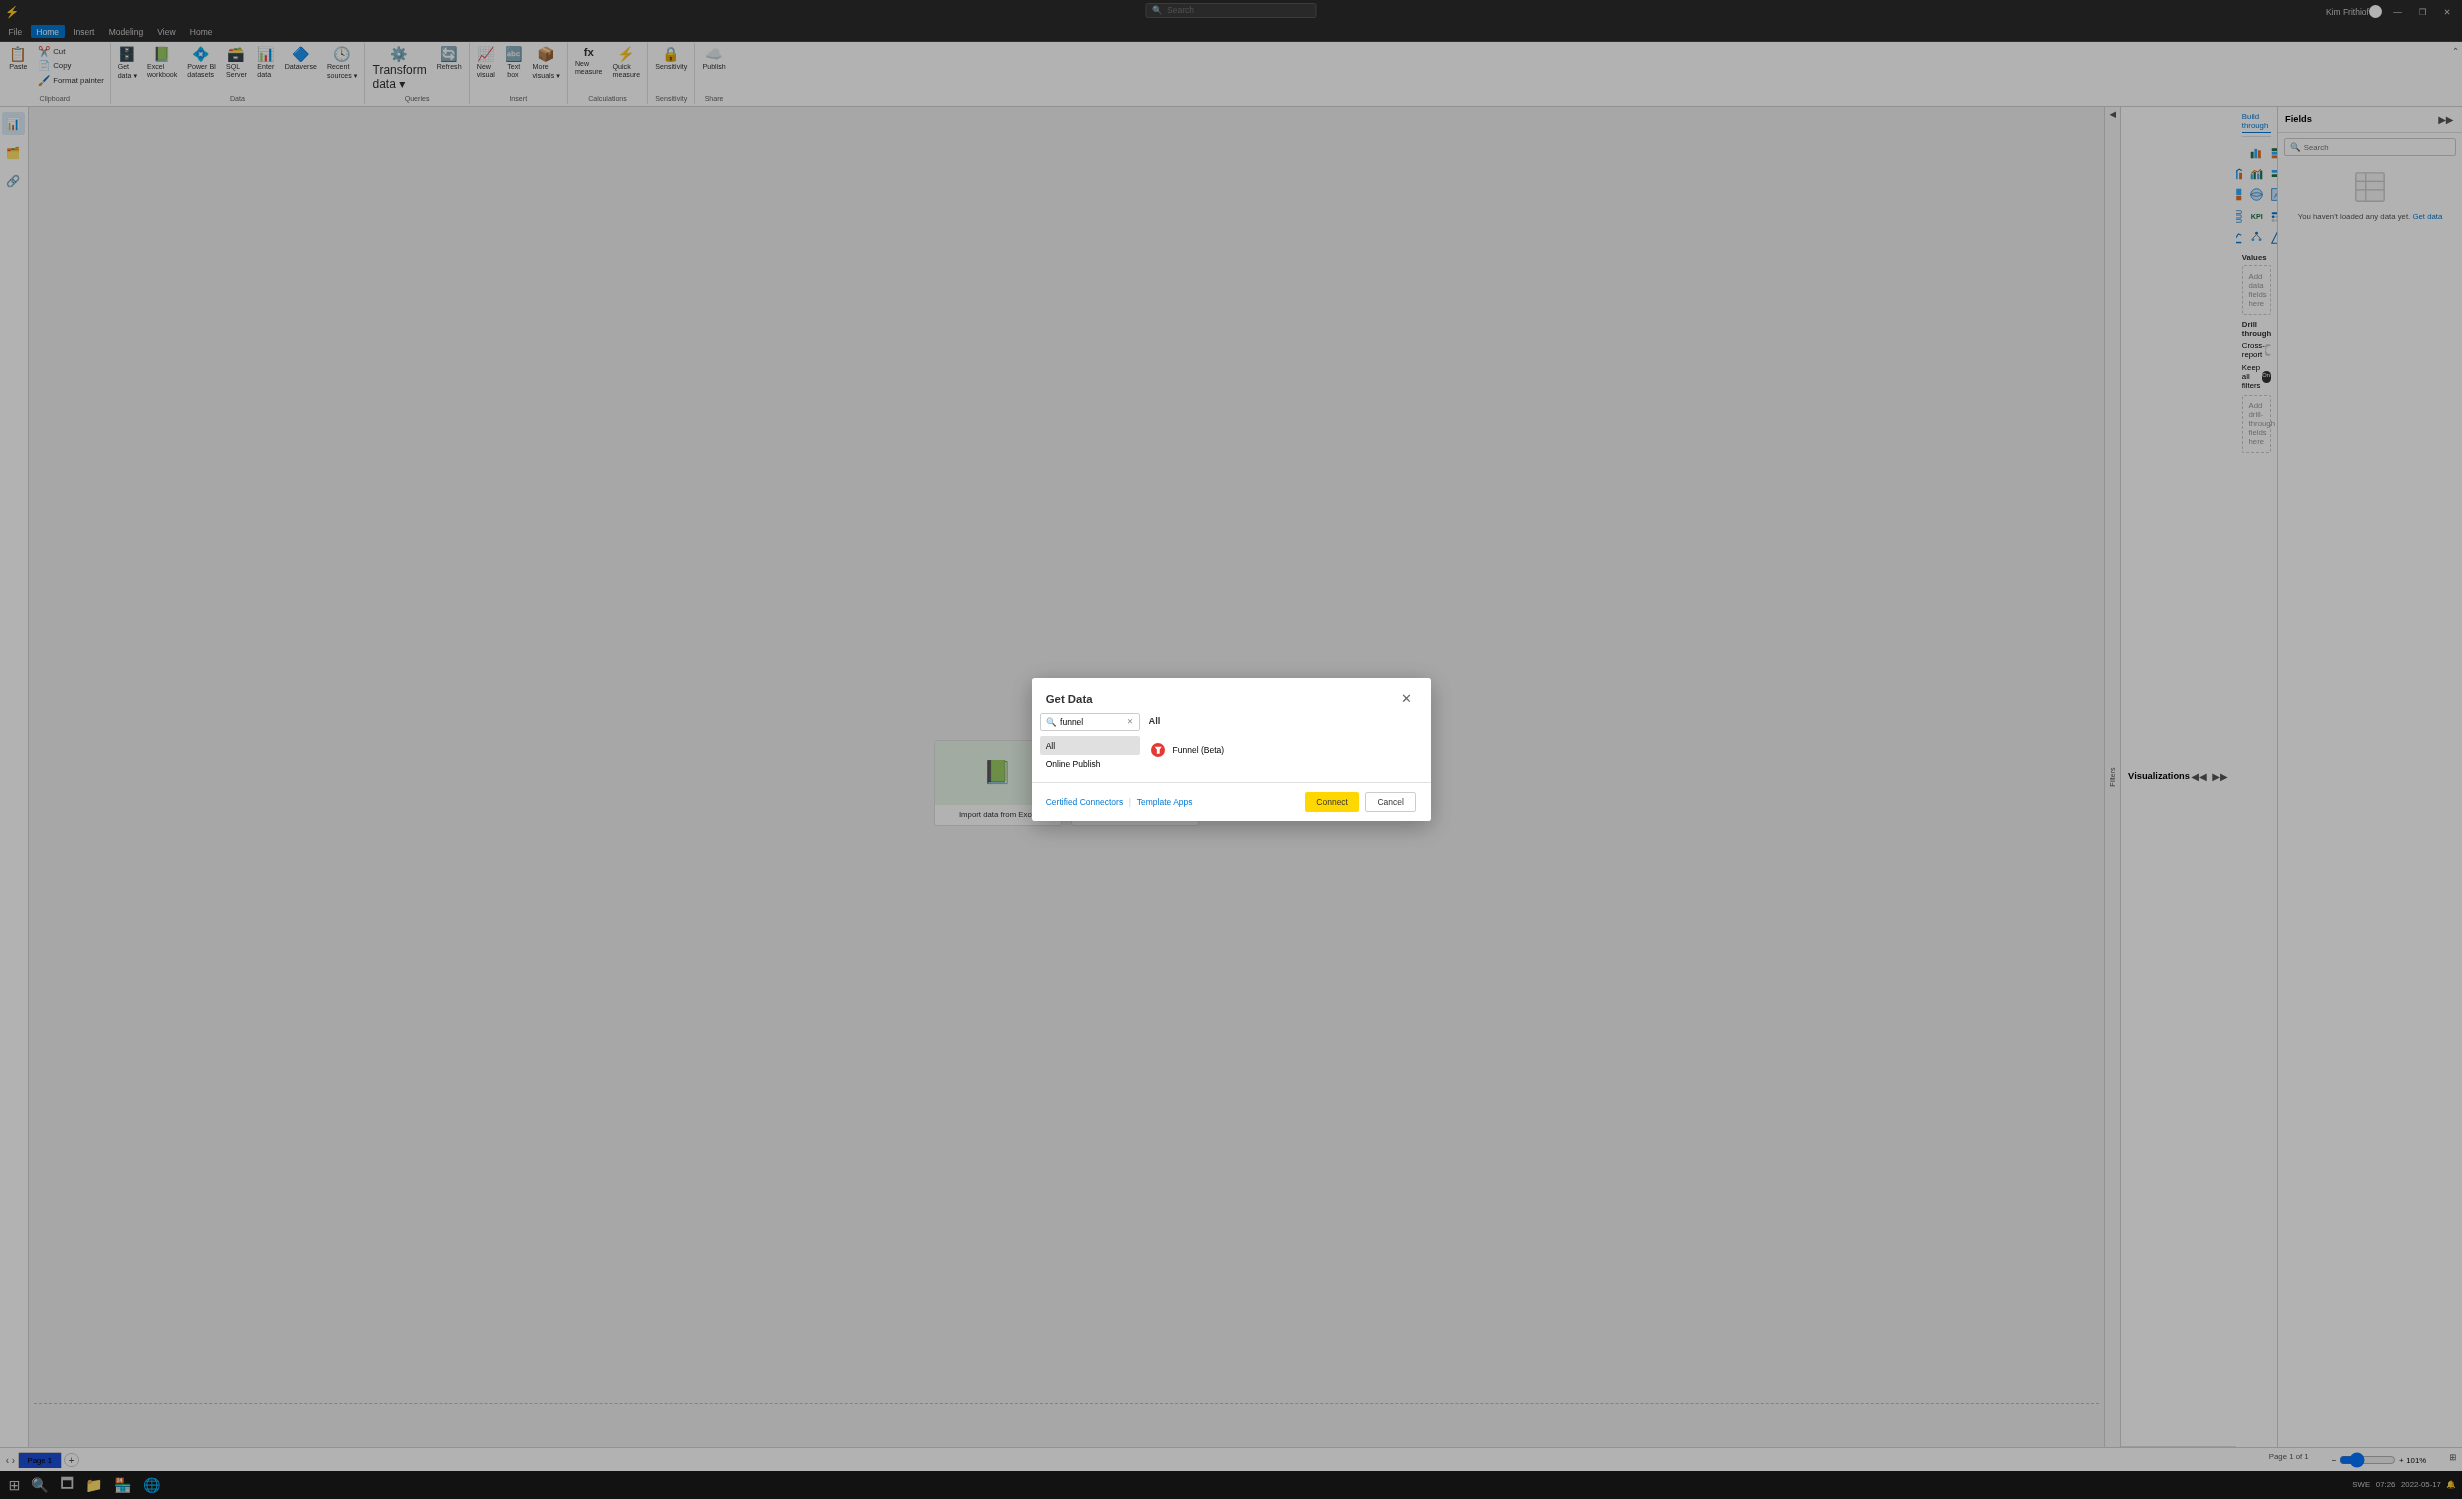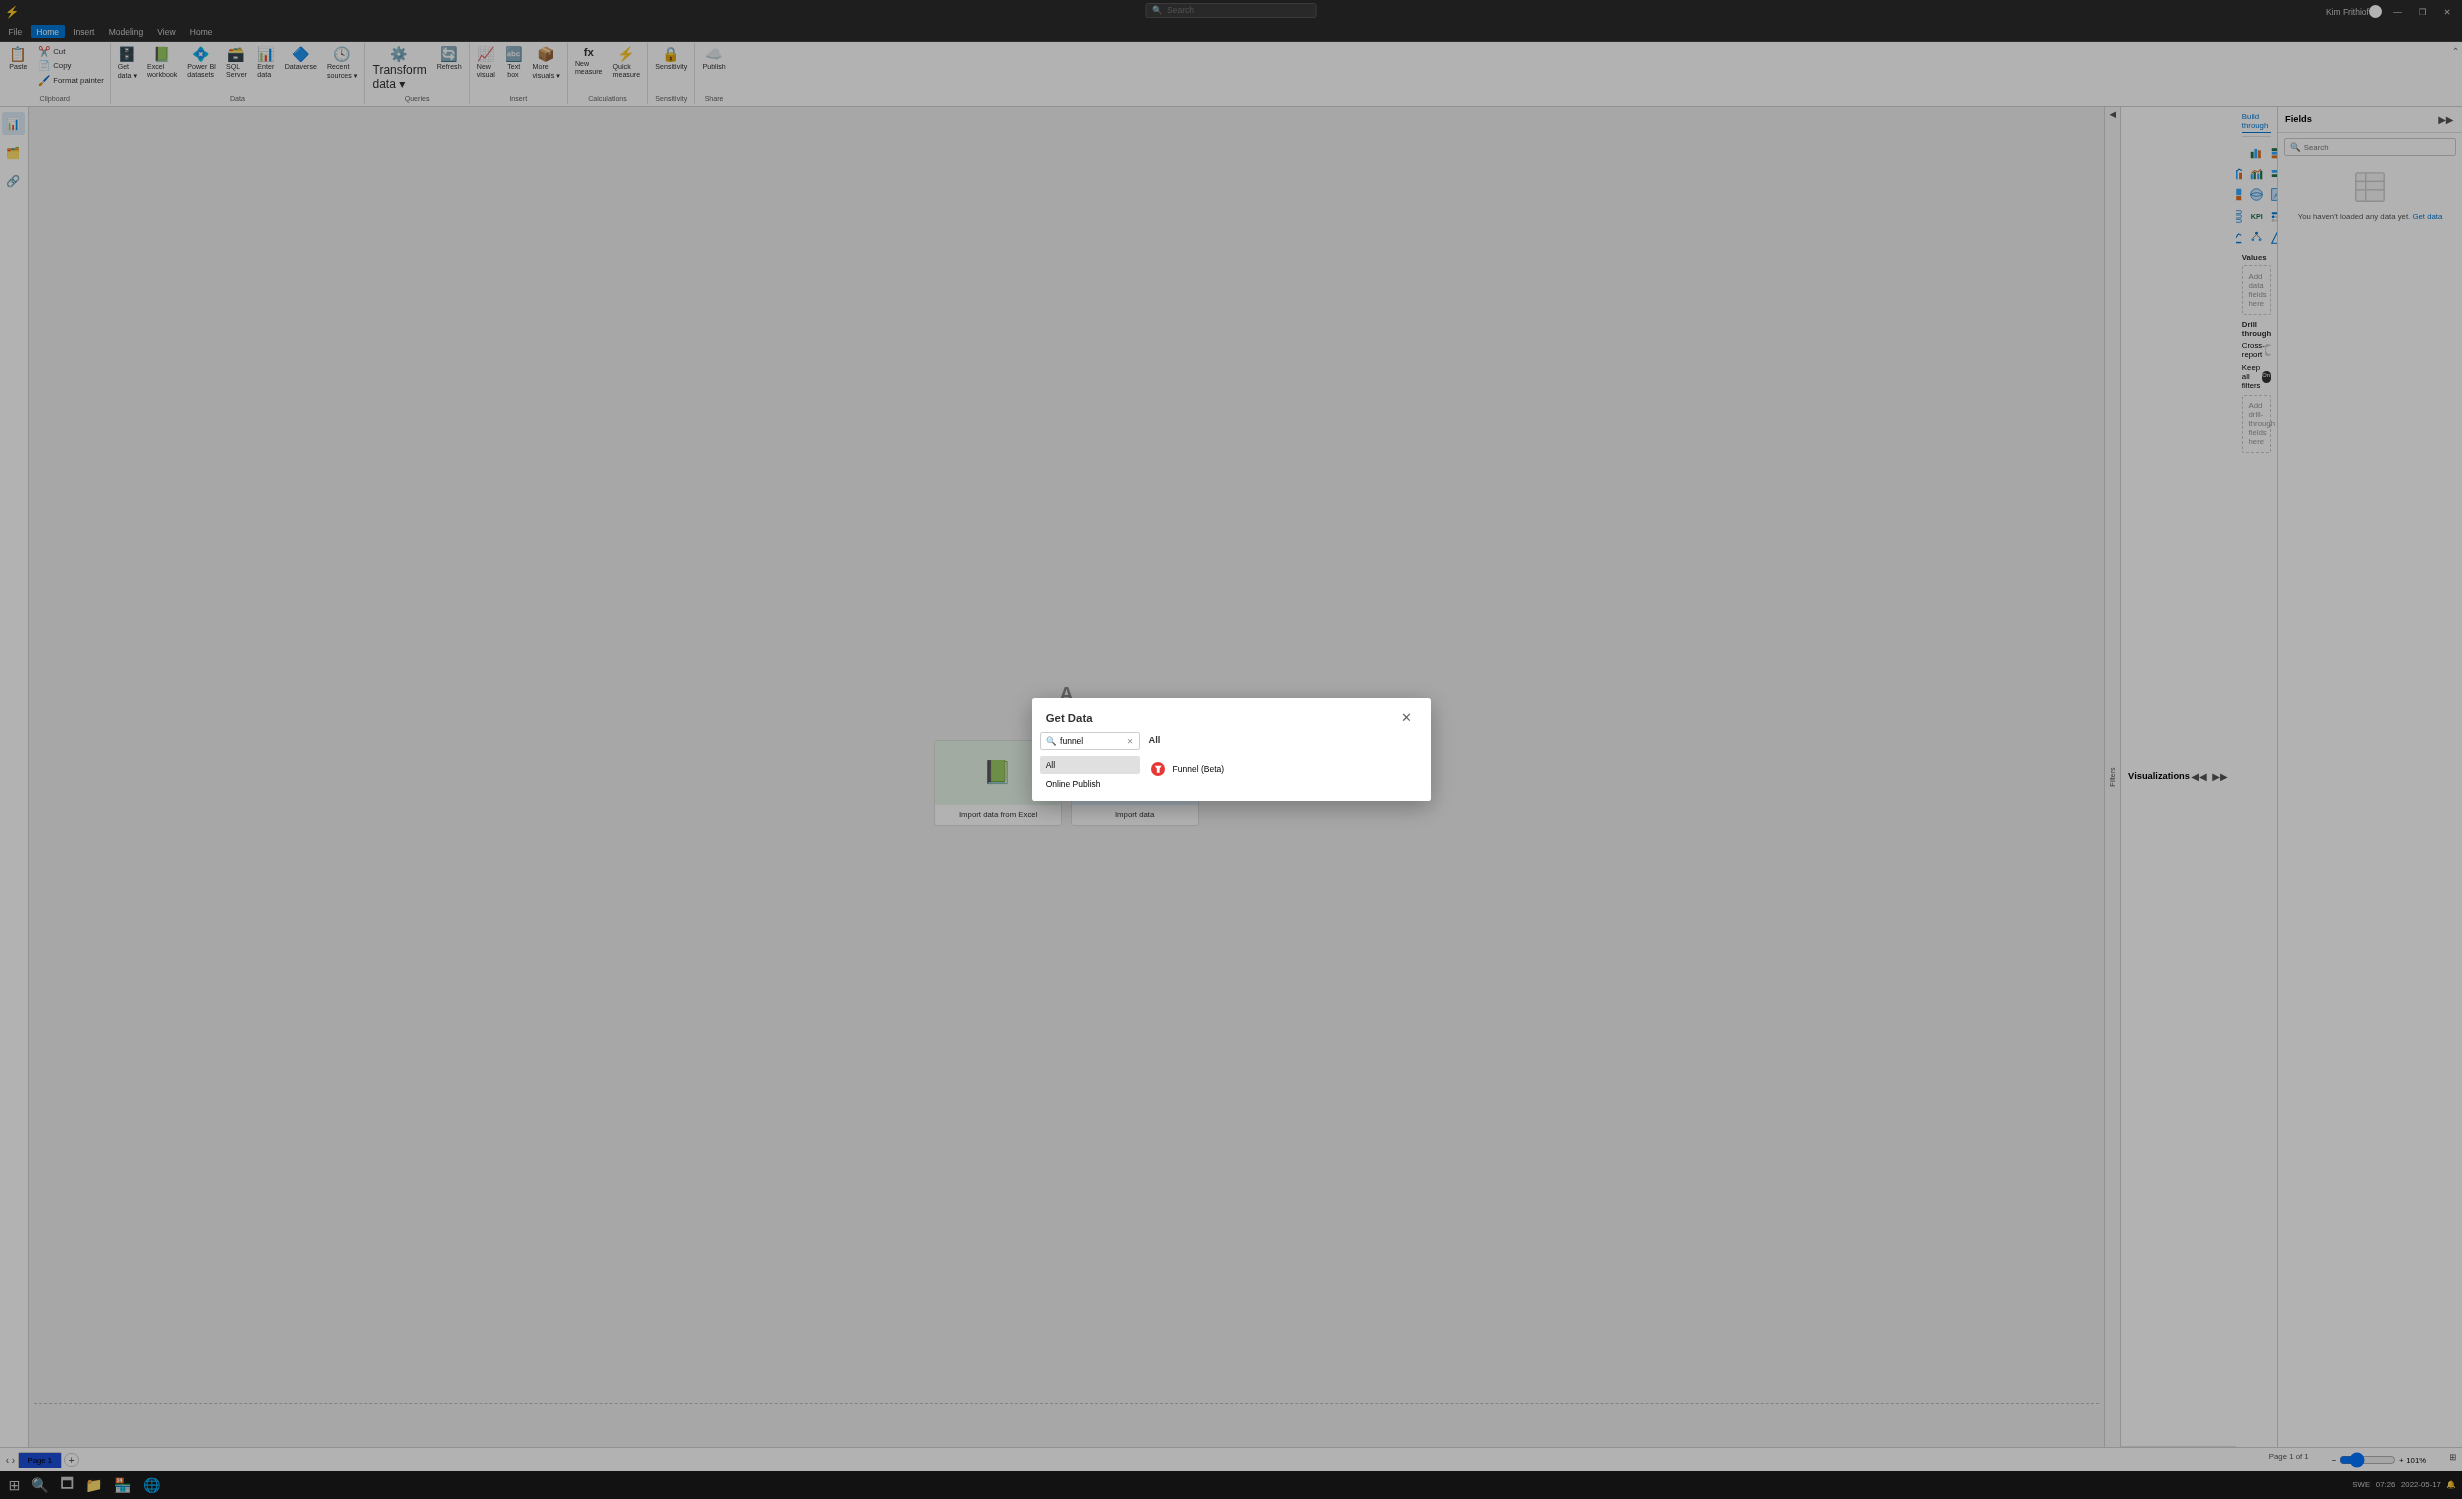--- a/index.html
+++ b/index.html
@@ -878,15 +878,26 @@
         <div class="dialog-result-item">
           <div class="result-icon">
             <svg width="8.5" height="8.5" viewBox="0 0 12 12">
                 <polygon points="1,1 11,1 8,5 8,11 4,11 4,5" fill="#fff"></polygon>
               </svg>
           </div>
           <span>Funnel (Beta)</span>
         </div>
       </div>
     </div>
+    <div class="dialog-footer">
+      <div class="dialog-footer-links">
+        <span>Certified Connectors</span>
+        <span class="separator">|</span>
+        <span>Template Apps</span>
+      </div>
+      <div class="dialog-footer-btns">
+        <button class="btn-primary">Connect</button>
+        <button class="btn-secondary">Cancel</button>
+      </div>
+    </div>
   </div>
 </div>
 
 
 </body></html>

